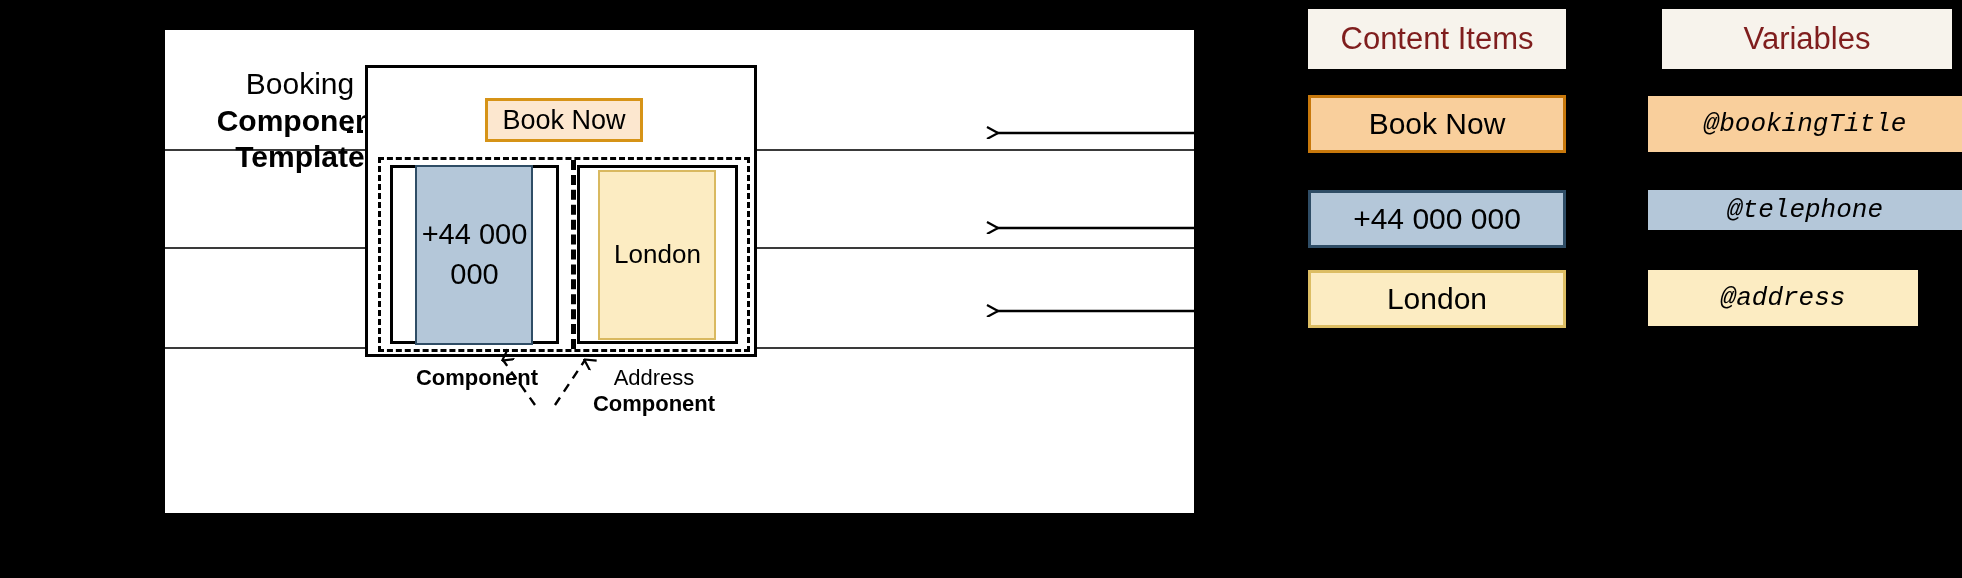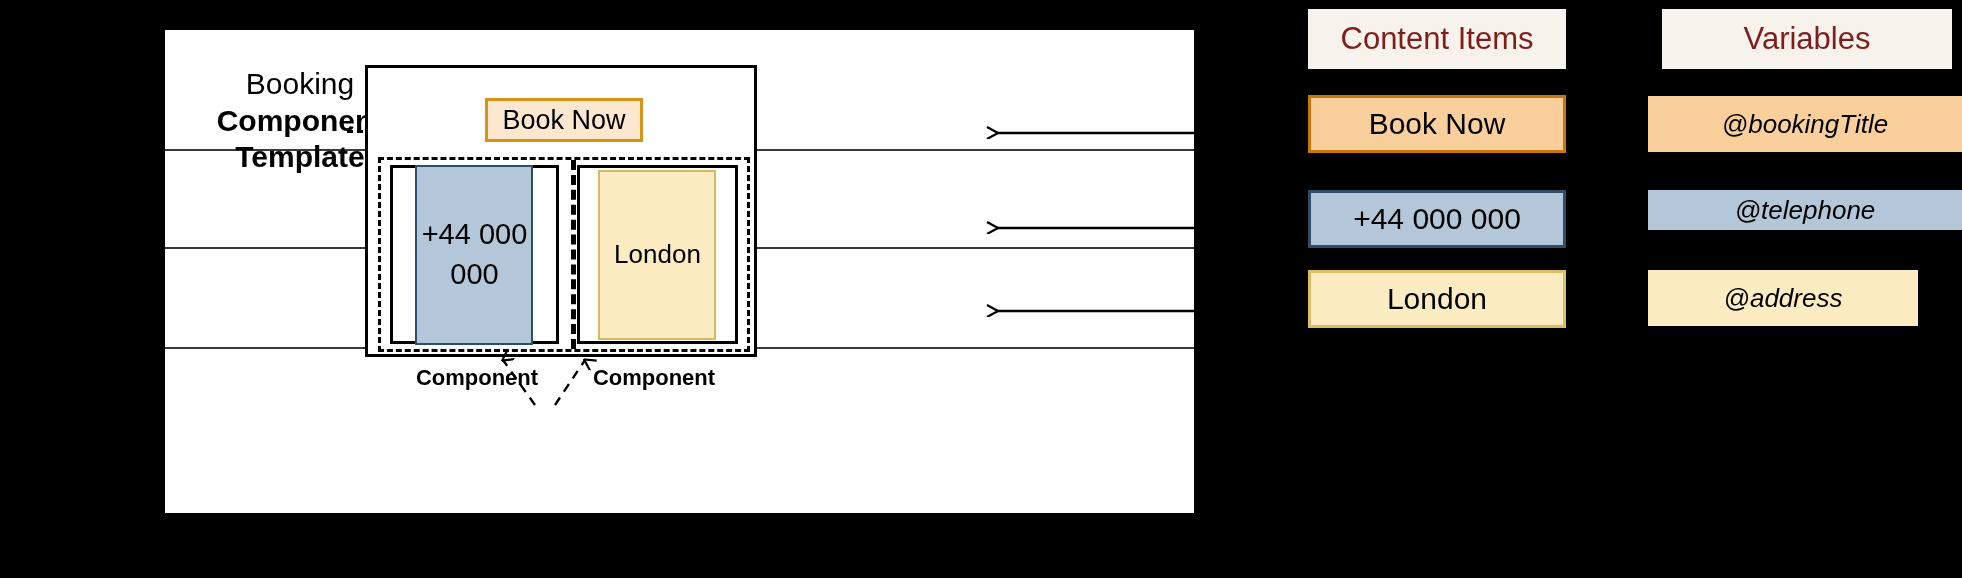--- a/index.html
+++ b/index.html
@@ -220,21 +220,21 @@
   #card-address {
     left: 1308px; top: 270px; width: 258px; height: 58px;
     background: #fcecc2; border: 3px solid #dcbd63;
   }
 
   .var-card {
     position: absolute;
     display: flex;
     align-items: center;
     justify-content: center;
-    font-family: Liberation Sans, sans-serif;
+    font-family: Liberation Mono, monospace;
     font-style: italic;
     font-size: 26px;
     color: #000000;
     box-sizing: border-box;
   }
   #var-booking-title {
     left: 1648px; top: 96px; width: 314px; height: 56px;
     background: #f9cf9c;
   }
   #var-telephone {
@@ -281,20 +281,21 @@
       </div>
 
       <div id="slot-divider"></div>
     </div>
   </div>
 
   <div class="caption" id="caption-telephone">
     <span class="cap2">Component</span>
   </div>
   <div class="caption" id="caption-address">
+    <span class="cap1">Address</span>
     <span class="cap2">Component</span>
   </div>
 
   <svg id="panel-svg" viewBox="0 0 1029 483">
     <defs>
       <marker id="arrow-left" markerWidth="16" markerHeight="16" refX="2" refY="6" orient="auto" markerUnits="userSpaceOnUse">
         <path d="M12,0 L1,6 L12,12" fill="none" stroke="#000000" stroke-width="2.2"></path>
       </marker>
       <marker id="arrow-up" markerWidth="16" markerHeight="16" refX="6" refY="2" orient="auto" markerUnits="userSpaceOnUse">
         <path d="M0,12 L6,1 L12,12" fill="none" stroke="#000000" stroke-width="2.2"></path>

